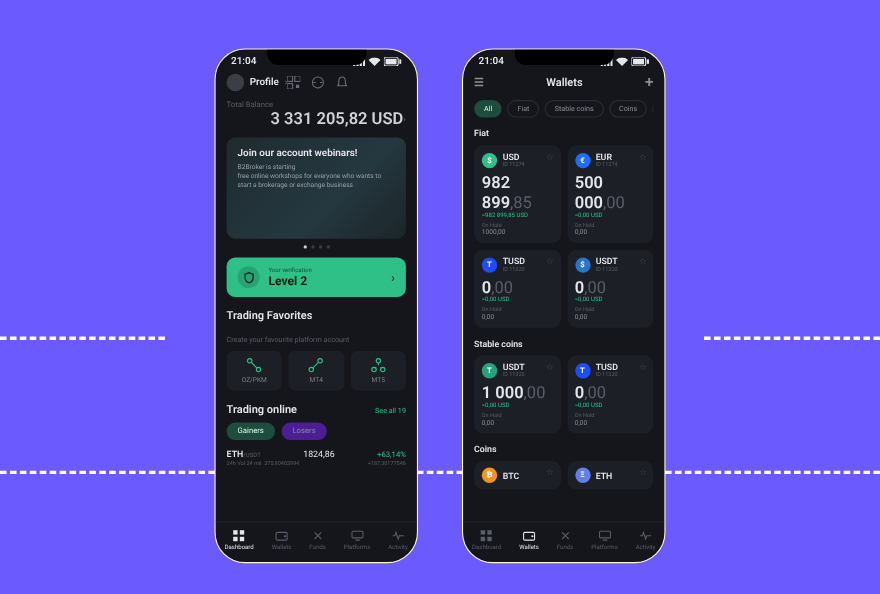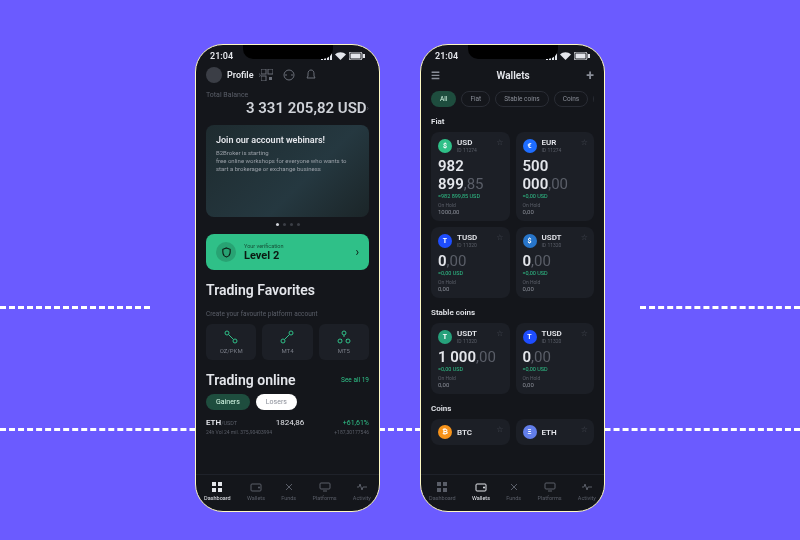--- a/index.html
+++ b/index.html
@@ -75,32 +75,32 @@
   .dot { width: 3px; height: 3px; border-radius: 50%; background: #3b3e46; }
   .dot.active { background: #cfd2d8; }
   .pill-card {
     margin-top: 8px; background: #2fc088;
     border-radius: 8px; padding: 8px 10px;
     display: flex; justify-content: space-between; align-items: center;
     color: #0b1a12;
   }
   .verify-left { display: flex; gap: 8px; align-items: center; }
   .shield { width: 20px; height: 20px; border-radius: 50%; background: rgba(0,0,0,.15); display: flex; align-items: center; justify-content: center; }
-  .section-title { font-size: 14px; font-weight: 600; margin-top: 12px; }
+  .section-title { font-size: 10px; font-weight: 600; margin-top: 12px; }
   .section-sub { font-size: 6.5px; color: #5a5e68; margin-top: 12px; }
   .fav-row { display: flex; gap: 6px; margin-top: 6px; }
   .fav-cell {
     flex: 1; background: #1c1f26; border-radius: 6px;
     padding: 6px 4px; text-align: center; font-size: 6px; color: #7a7e88;
   }
   .fav-icon { width: 14px; height: 14px; margin: 0 auto 3px; color: #2fc088; }
   .tab-row { display: flex; gap: 6px; margin-top: 6px; align-items: center; }
   .tab-pill {
     padding: 4px 10px; border-radius: 10px;
-    font-size: 7px; background: #ffffff; color: #8a8e98;
+    font-size: 7px; background: #4c1d95; color: #8a8e98;
   }
   .tab-pill.active { background: #1e4d3e; color: #d8fce9; }
   .see-all { color: #2fc088; font-size: 6.5px; margin-left: auto; }
   .pair-row {
     display: flex; justify-content: space-between; align-items: center;
     margin-top: 8px; font-size: 8px;
   }
   .pair-name { font-weight: 600; }
   .pair-quote { font-size: 5.5px; color: #5a5e68; }
   .pair-change { color: #2fc088; font-size: 7px; }
@@ -264,21 +264,21 @@
       <div class="tab-row">
         <div class="tab-pill active">Gainers</div>
         <div class="tab-pill">Losers</div>
       </div>
 
       <div class="pair-row">
         <div>
           <span class="pair-name">ETH</span><span class="pair-quote">/USDT</span>
         </div>
         <span>1824,86</span>
-        <span class="pair-change">+61,61%</span>
+        <span class="pair-change">+63,14%</span>
       </div>
       <div class="pair-sub">
         <span>24h Vol 24 mil. 375,90403994</span>
         <span>+187,30177546</span>
       </div>
     </div>
 
     <div class="bottom-nav">
       <div class="nav-item active">
           <svg class="nav-icon" viewBox="0 0 12 12">

